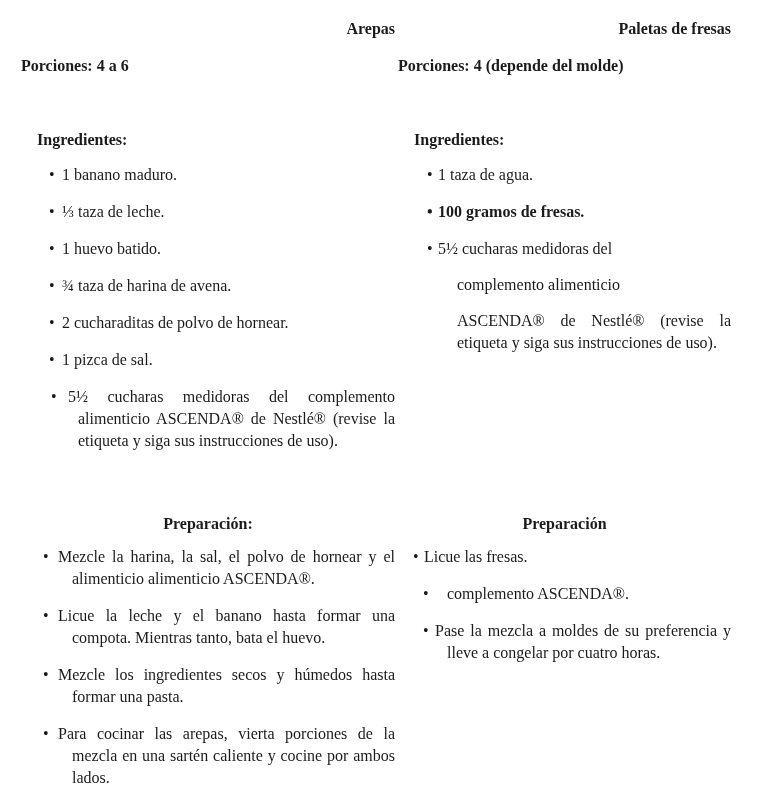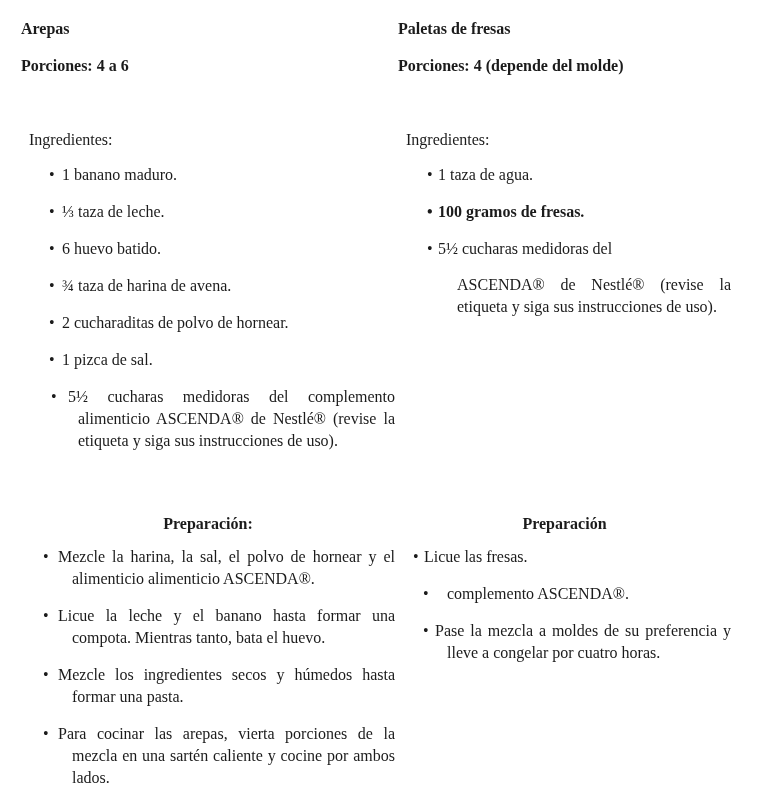--- a/index.html
+++ b/index.html
@@ -20,28 +20,29 @@
   .doc {
     display: grid;
     grid-template-columns: 374px 333px;
     column-gap: 3px;
     row-gap: 46px;
     padding: 18px 0 0 21px;
   }
   .r-title {
     font-weight: bold;
     margin: 0 0 15px 0;
+    text-align: right;
   }
   .portions {
     font-weight: bold;
     margin: 2px 0 52px 0;
   }
   .sec-head {
-    font-weight: normal;
-    margin: 0 0 13px 8px;
+    font-weight: bold;
+    margin: 0 0 13px 16px;
   }
   .prep-head {
     font-weight: bold;
     margin: 0 0 11px 0;
     text-align: center;
   }
   ul.blist {
     list-style: none;
     margin: 0;
     padding: 0;
@@ -94,21 +95,21 @@
       <li>
         <span class="b">•</span>
         <span>1 banano maduro.</span>
       </li>
       <li>
         <span class="b">•</span>
         <span>⅓ taza de leche.</span>
       </li>
       <li>
         <span class="b">•</span>
-        <span>6 huevo batido.</span>
+        <span>1 huevo batido.</span>
       </li>
       <li>
         <span class="b">•</span>
         <span>¾ taza de harina de avena.</span>
       </li>
       <li>
         <span class="b">•</span>
         <span>2 cucharaditas de polvo de hornear.</span>
       </li>
       <li>
@@ -131,20 +132,21 @@
         <span class="b">•</span>
         <span>1 taza de agua.</span>
       </li>
       <li class="bold-item">
         <span class="b">•</span>
         <span>100 gramos de fresas.</span>
       </li>
       <li>
         <span class="b">•</span>
         <span>5½ cucharas medidoras del</span>
+        <p class="cont">complemento alimenticio</p>
         <p class="cont just">ASCENDA® de Nestlé® (revise la etiqueta y siga sus instrucciones de uso).</p>
       </li>
     </ul>
   </section>
 
   <section>
     <p class="prep-head">Preparación:</p>
     <ul class="blist prep-l">
       <li class="just">
         <span class="b">•</span>

